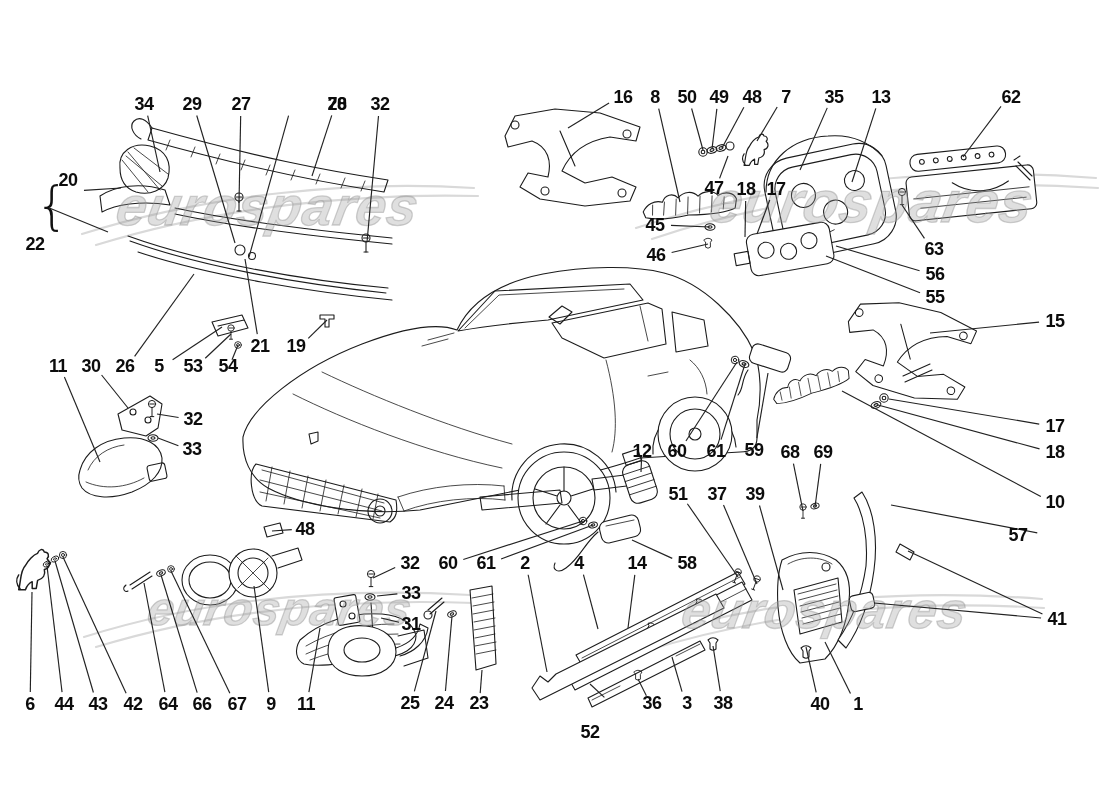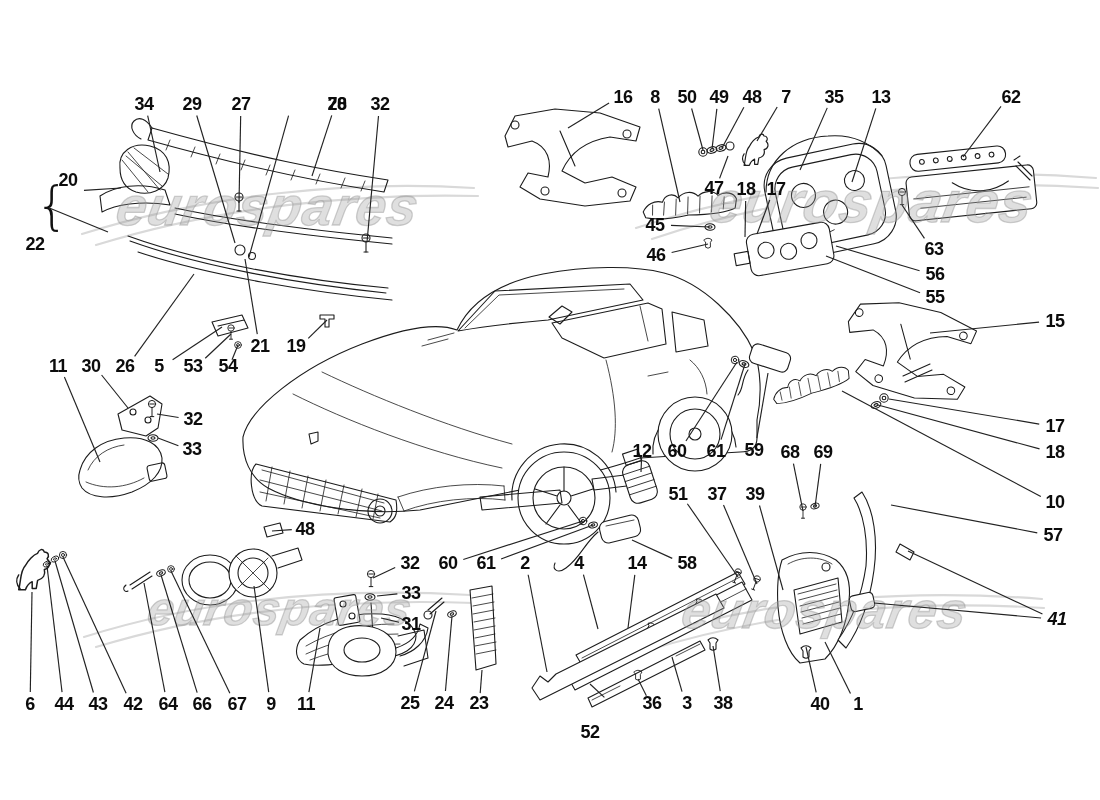--- a/index.html
+++ b/index.html
@@ -417,41 +417,41 @@
     <div class="callout" style="left: 91px; top: 366px;">30</div>
     <div class="callout" style="left: 125px; top: 366px;">26</div>
     <div class="callout" style="left: 159px; top: 366px;">5</div>
     <div class="callout" style="left: 193px; top: 366px;">53</div>
     <div class="callout" style="left: 228px; top: 366px;">54</div>
     <div class="callout" style="left: 193px; top: 419px;">32</div>
     <div class="callout" style="left: 192px; top: 449px;">33</div>
     <div class="callout" style="left: 1055px; top: 426px;">17</div>
     <div class="callout" style="left: 1055px; top: 452px;">18</div>
     <div class="callout" style="left: 1055px; top: 502px;">10</div>
-    <div class="callout" style="left: 1053px; top: 535px;">57</div>
+    <div class="callout" style="left: 1018px; top: 535px;">57</div>
     <div class="callout" style="left: 642px; top: 451px;">12</div>
     <div class="callout" style="left: 677px; top: 451px;">60</div>
     <div class="callout" style="left: 716px; top: 451px;">61</div>
     <div class="callout" style="left: 754px; top: 450px;">59</div>
     <div class="callout" style="left: 790px; top: 452px; text-align: right;">68</div>
     <div class="callout" style="left: 823px; top: 452px;">69</div>
     <div class="callout" style="left: 678px; top: 494px;">51</div>
     <div class="callout" style="left: 717px; top: 494px;">37</div>
     <div class="callout" style="left: 755px; top: 494px;">39</div>
     <div class="callout" style="left: 305px; top: 529px;">48</div>
     <div class="callout" style="left: 410px; top: 563px;">32</div>
     <div class="callout" style="left: 448px; top: 563px;">60</div>
     <div class="callout" style="left: 486px; top: 563px;">61</div>
     <div class="callout" style="left: 525px; top: 563px;">2</div>
     <div class="callout" style="left: 579px; top: 563px;">4</div>
     <div class="callout" style="left: 637px; top: 563px; text-align: right;">14</div>
     <div class="callout" style="left: 687px; top: 563px;">58</div>
     <div class="callout" style="left: 411px; top: 593px;">33</div>
     <div class="callout" style="left: 411px; top: 624px;">31</div>
-    <div class="callout" style="left: 1057px; top: 619px; font-style: italic;">41</div>
+    <div class="callout" style="left: 1057px; top: 619px;">41</div>
     <div class="callout" style="left: 30px; top: 704px;">6</div>
     <div class="callout" style="left: 64px; top: 704px;">44</div>
     <div class="callout" style="left: 98px; top: 704px;">43</div>
     <div class="callout" style="left: 133px; top: 704px;">42</div>
     <div class="callout" style="left: 168px; top: 704px;">64</div>
     <div class="callout" style="left: 202px; top: 704px;">66</div>
     <div class="callout" style="left: 237px; top: 704px;">67</div>
     <div class="callout" style="left: 271px; top: 704px;">9</div>
     <div class="callout" style="left: 306px; top: 704px;">11</div>
     <div class="callout" style="left: 410px; top: 703px;">25</div>

